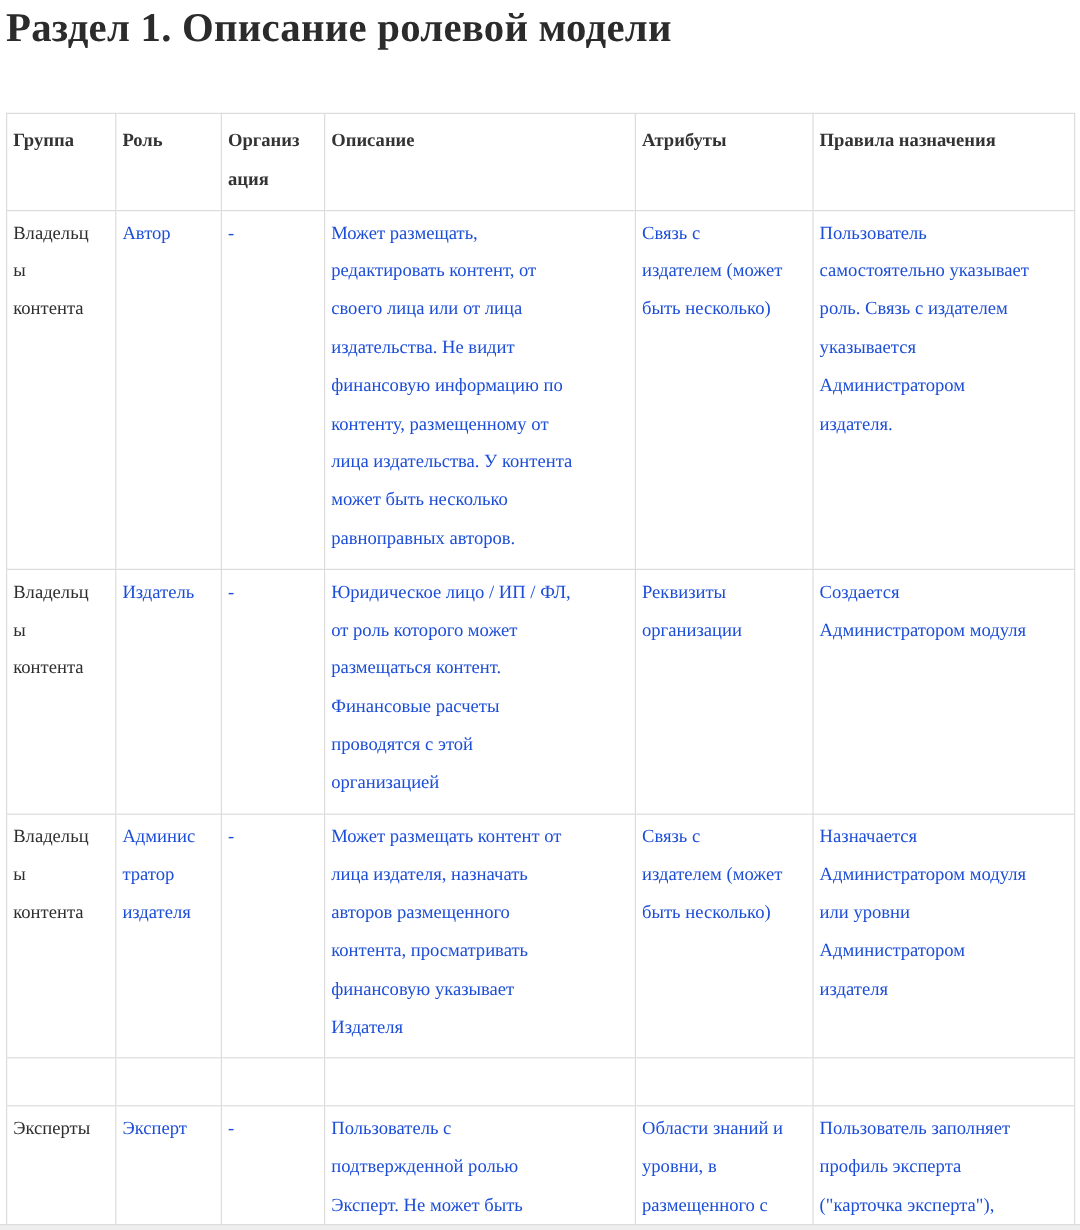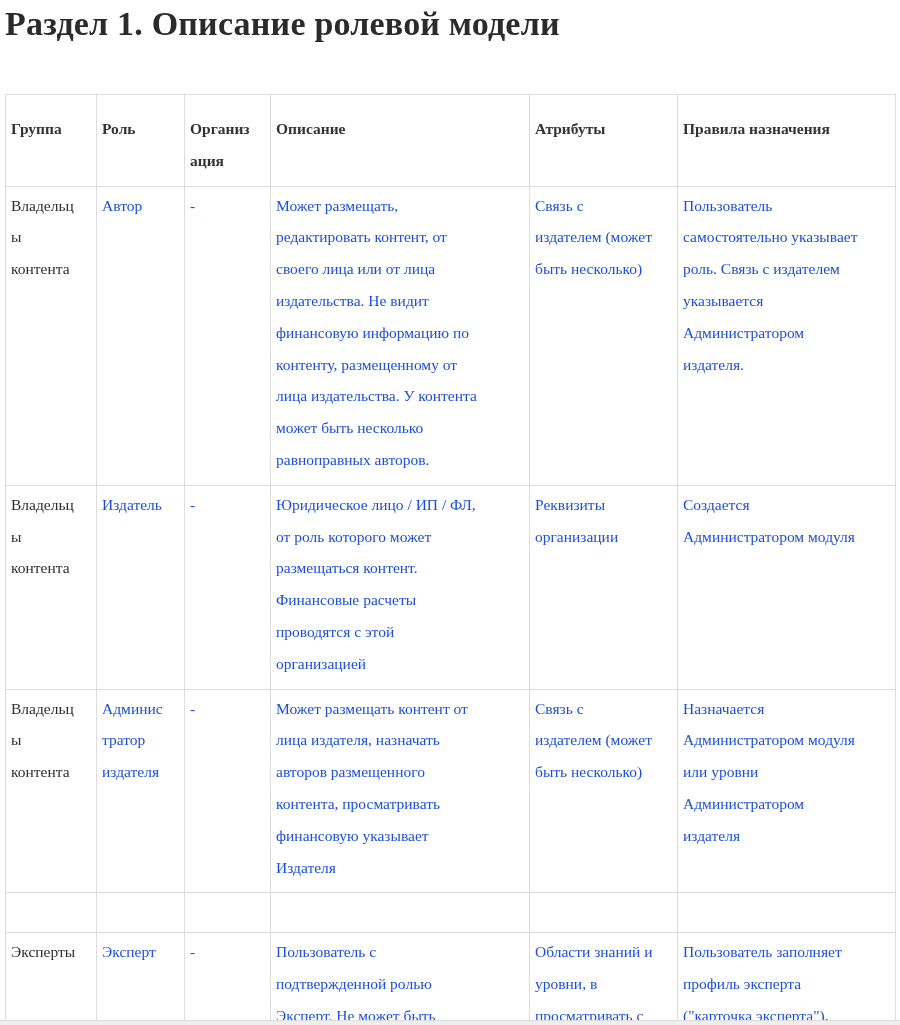--- a/index.html
+++ b/index.html
@@ -50,21 +50,21 @@
       line-height: 31.8px;
       color: #1d4ed8;
       word-wrap: break-word;
       overflow-wrap: break-word;
       word-break: break-all;
     }
     table.roles th {
       font-weight: bold;
       color: #333333;
       height: 62px;
-      padding-top: 18px;
+      padding-top: 7px;
     }
     table.roles td.group {
       font-weight: normal;
       color: #2e2e2e;
     }
     table.roles td.desc, table.roles td.attr, table.roles td.rules {
       word-break: normal;
     }
     table.roles tr.spacer td {
       height: 27px;
@@ -240,21 +240,21 @@
         </td>
       <td class="desc">
           <span class="line">Пользователь с</span>
           <span class="line">подтвержденной ролью</span>
           <span class="line">Эксперт. Не может быть</span>
           <span class="line">третьим экспертом при</span>
         </td>
       <td class="attr">
           <span class="line">Области знаний и</span>
           <span class="line">уровни, в</span>
-          <span class="line">просматривать с</span>
+          <span class="line">размещенного с</span>
           <span class="line">атрибутами</span>
         </td>
       <td class="rules">
           <span class="line">Пользователь заполняет</span>
           <span class="line">профиль эксперта</span>
           <span class="line">("карточка эксперта"),</span>
           <span class="line">после чего экспертная</span>
         </td>
     </tr>
   </tbody>

